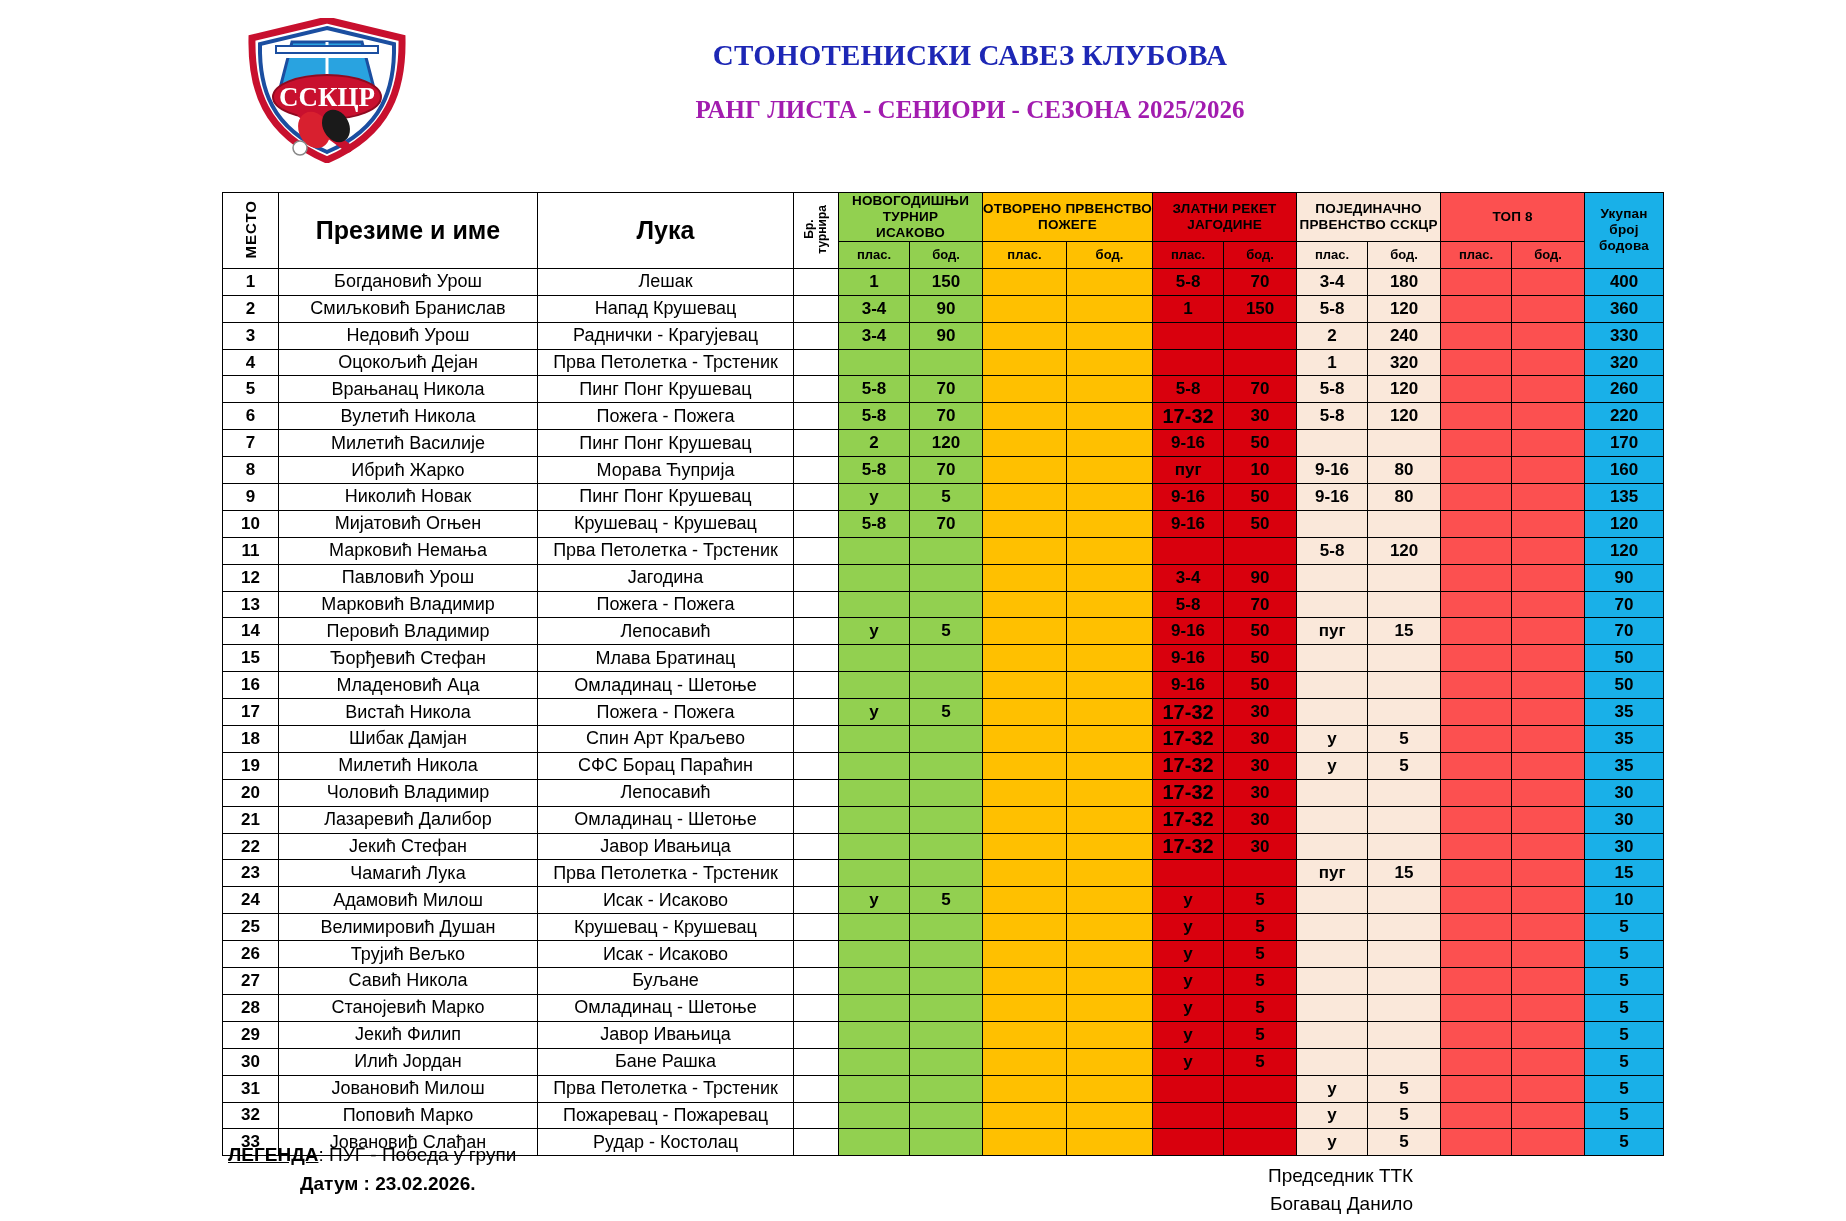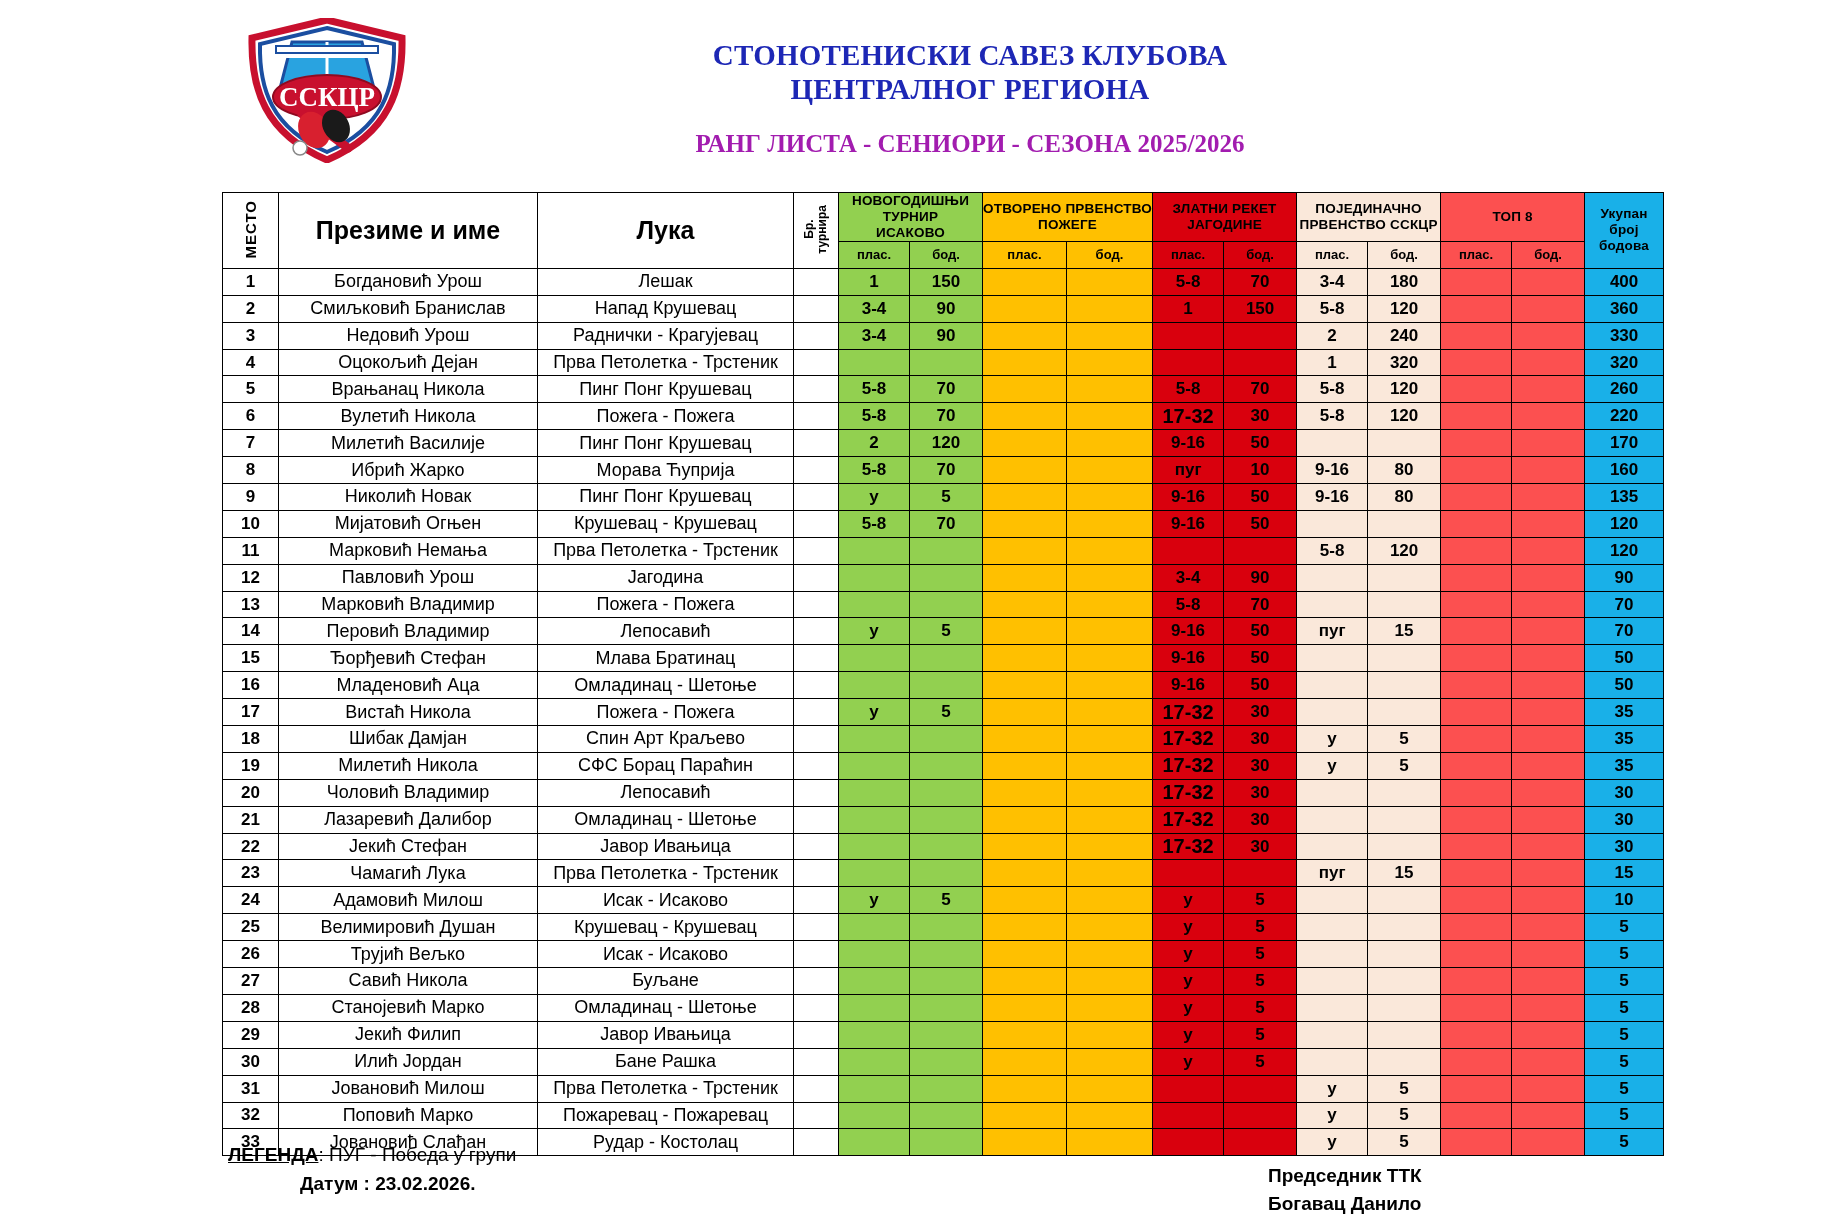--- a/index.html
+++ b/index.html
@@ -104,21 +104,21 @@
   .legend{
     position:absolute; left:228px; top:1142px; width:620px;
     font-size:19px; line-height:26px;
   }
   .legend .l1{padding-left:0;}
   .legend .lbl{font-weight:bold; text-decoration:underline;text-align:center;}
   .legend .l2{padding-left:88px;}
   .legend .l3{padding-left:72px; font-weight:bold; margin-top:3px;}
   .sign{
     position:absolute; left:1268px; top:1162px;
-    font-size:19px; font-weight:bold; line-height:28px;
+    font-size:19px; font-weight:normal; line-height:28px;text-align:right;
   }
 </style>
 </head>
 <body>
 
 <div class="page">
 
   <div class="header">
 
     <div class="logo">
@@ -133,21 +133,20 @@
         <text x="87" y="88" font-family="Liberation Serif, serif" font-size="27" font-weight="bold" fill="#ffffff" text-anchor="middle">ССКЦР</text>
         <path d="M62 96 L108 130" stroke="#c8102e" stroke-width="9" stroke-linecap="round"></path>
         <ellipse cx="74" cy="112" rx="15" ry="19" transform="rotate(-28 74 112)" fill="#d8202f"></ellipse>
         <ellipse cx="96" cy="108" rx="13" ry="17" transform="rotate(-28 96 108)" fill="#1a1a1a"></ellipse>
         <circle cx="60" cy="130" r="7" fill="#ffffff" stroke="#888" stroke-width="1.5"></circle>
       </svg>
     </div>
 
     <div class="titles">
       <div class="title-line">СТОНОТЕНИСКИ САВЕЗ КЛУБОВА</div>
-      <div class="title-line">ЦЕНТРАЛНОГ РЕГИОНА</div>
       <div class="subtitle">РАНГ ЛИСТА - СЕНИОРИ - СЕЗОНА 2025/2026</div>
     </div>
   </div>
 
   <table class="rank">
     <thead>
       <tr>
         <th class="c-mesto f-white" rowspan="2">
           <span class="vert">МЕСТО</span>
         </th>

